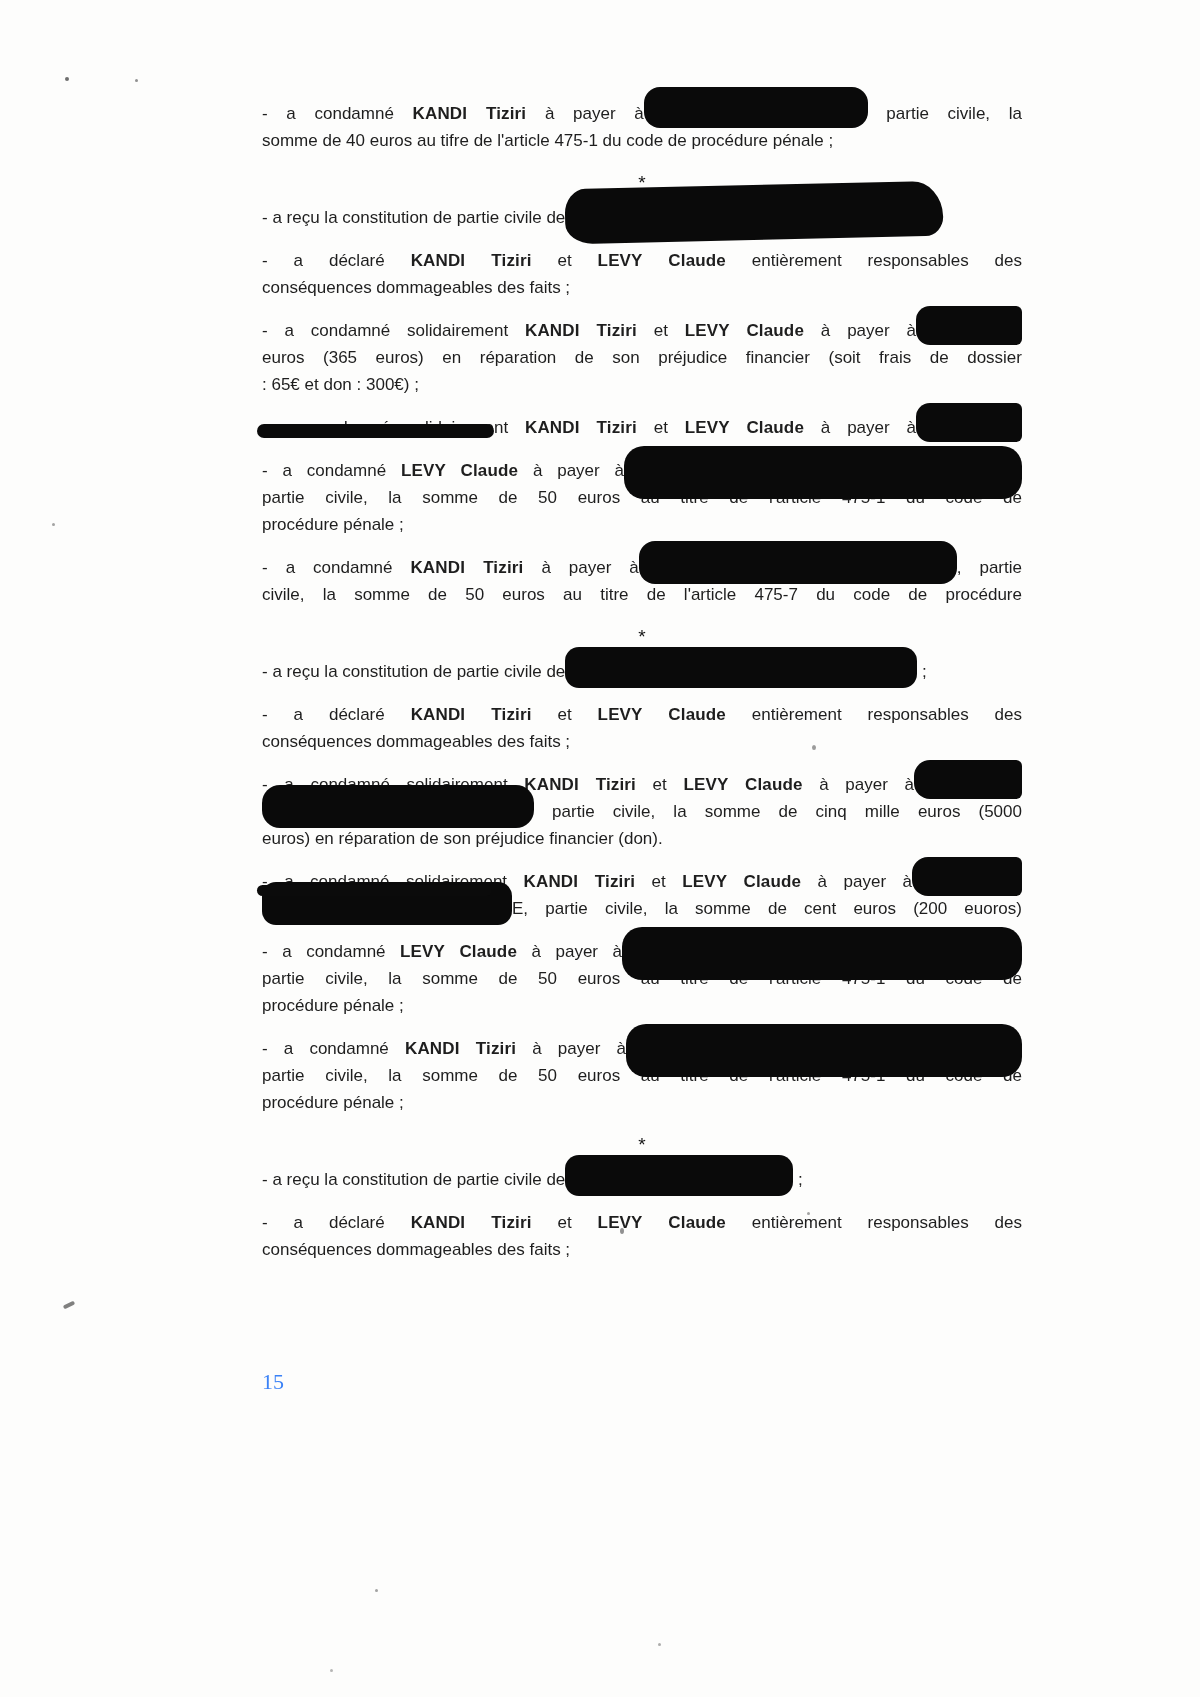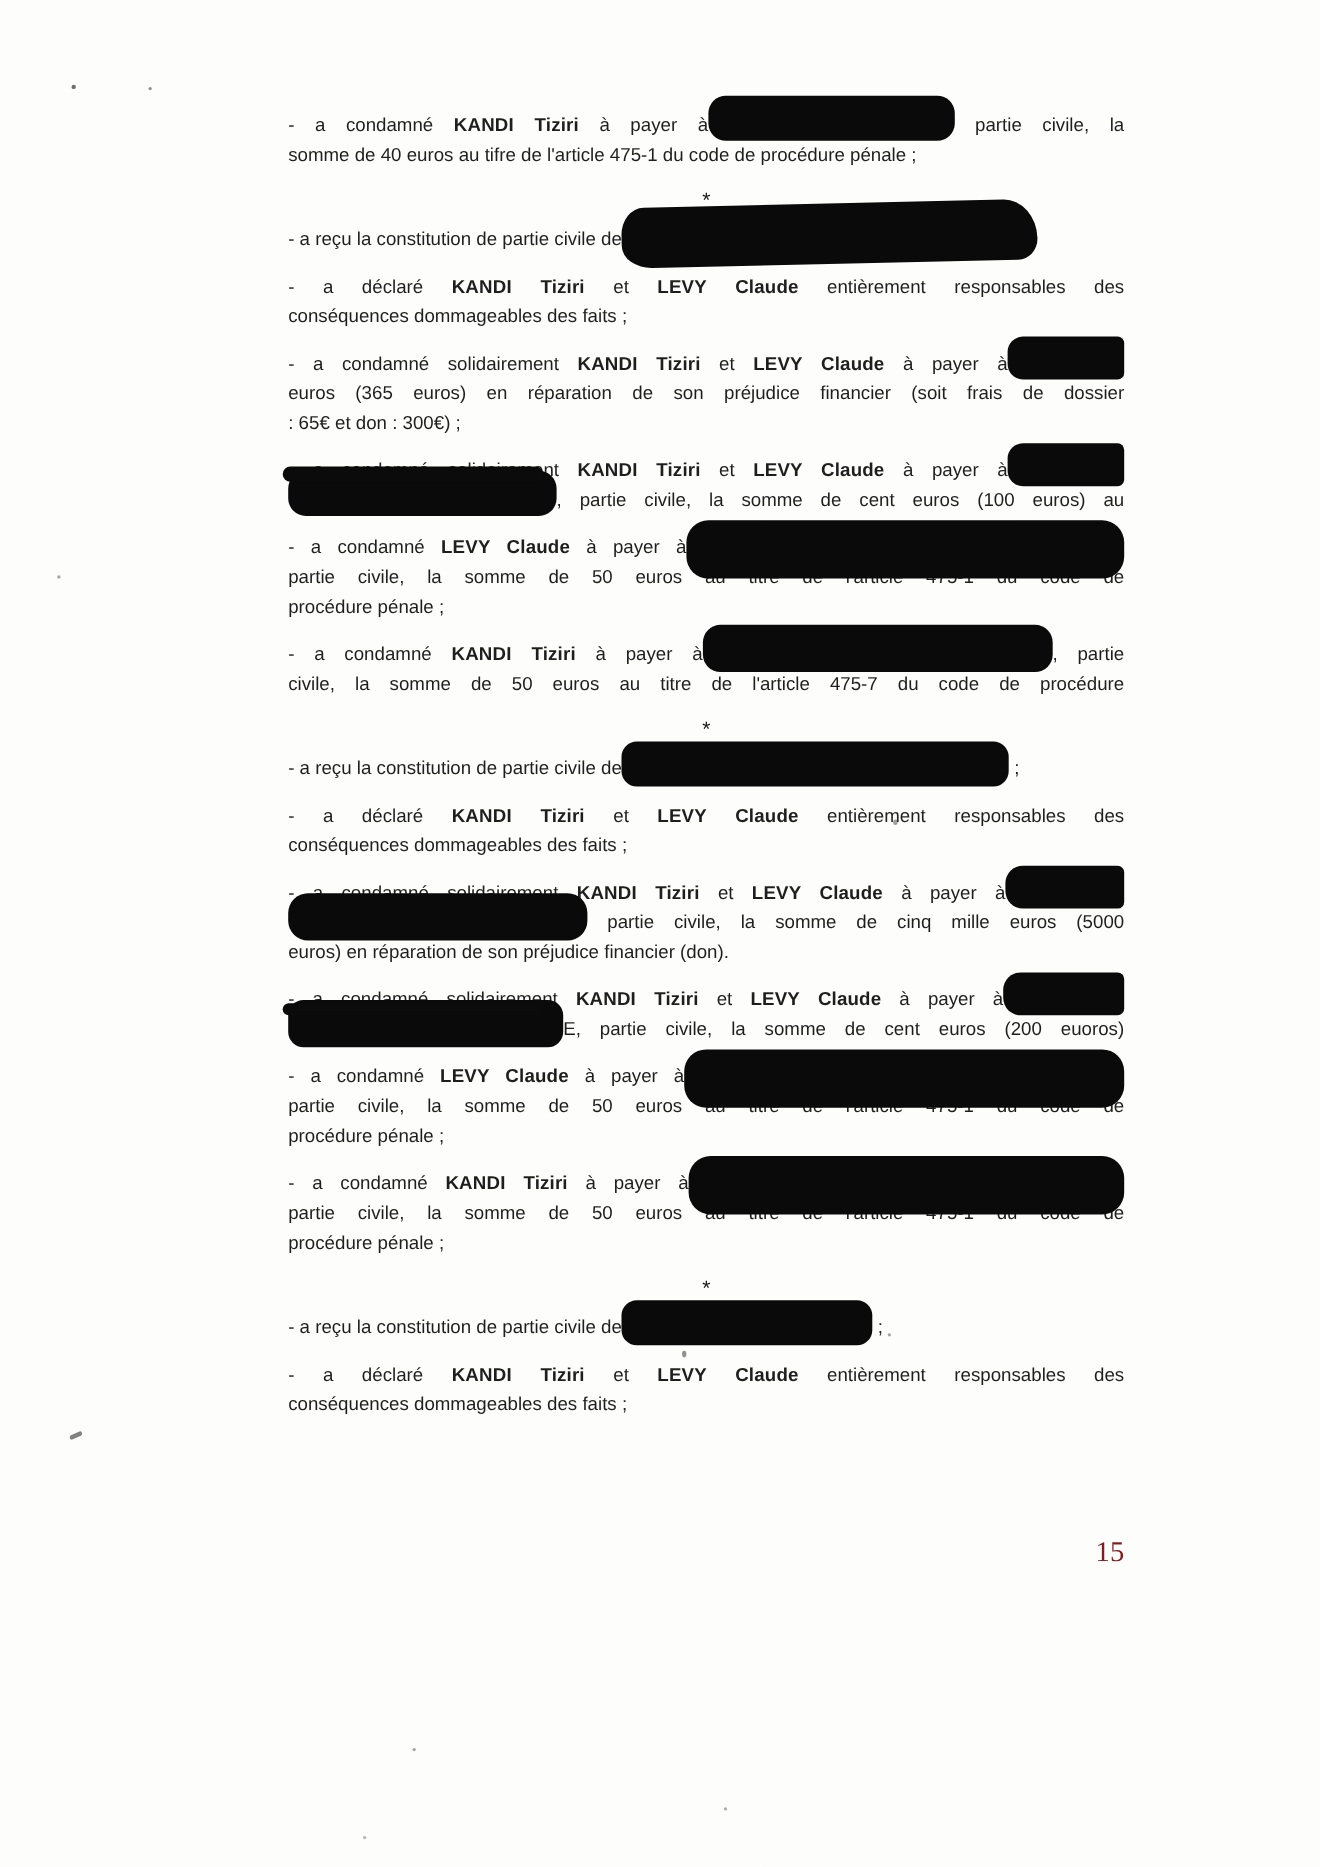--- a/index.html
+++ b/index.html
@@ -45,25 +45,25 @@
     z-index:2;
   }
   .star{
     text-align:center;
     font-size:19px;
     line-height:26px;
     margin:2px 0 8px 0;
     color:#141414;
   }
   .footer{
-    text-align:right;
+    text-align:left;
     margin-top:106px;
     font-family:"Liberation Serif", serif;
-    font-size:26px;
-    color:#7f1d1d;
+    font-size:22px;
+    color:#3b82f6;
   }
   .speck{position:absolute;background:#4a4a4a;border-radius:50%;}
   .speck.dash{border-radius:2px;transform:rotate(-25deg);}
 </style>
 </head>
 <body>
 
 <div class="page">
   <div class="content">
       <div class="para">
@@ -78,21 +78,20 @@
         <div class="line j"><span>- a déclaré </span><strong>KANDI Tiziri</strong><span> et </span><strong>LEVY Claude</strong><span> entièrement responsables des</span></div>
         <div class="line"><span>conséquences dommageables des faits ;</span></div>
       </div>
       <div class="para">
         <div class="line j"><span>- a condamné solidairement </span><strong>KANDI Tiziri</strong><span> et </span><strong>LEVY Claude</strong><span> à payer à</span><span class="redact" style="width: 106px;"><i class="ink" style="top: -18px; bottom: -8px; border-radius: 14px 6px 6px 14px;"></i></span></div>
         <div class="line j"><span>euros (365 euros) en réparation de son préjudice financier (soit frais de dossier</span></div>
         <div class="line"><span>: 65€ et don : 300€) ;</span></div>
       </div>
       <div class="para">
         <div class="line j"><span class="struck">- a condamné solidairem<i class="bar" style="height: 14px; bottom: -1px;"></i></span><span>ent </span><strong>KANDI Tiziri</strong><span> et </span><strong>LEVY Claude</strong><span> à payer à</span><span class="redact" style="width: 106px;"><i class="ink" style="top: -18px; bottom: -8px; border-radius: 14px 6px 6px 14px;"></i></span></div>
-        <div class="line j"><span class="redact" style="width: 244px;"><i class="ink" style="top: -20px; bottom: -8px; border-radius: 16px;"></i></span><span>, partie civile, la somme de cent euros (100 euros) au</span></div>
       </div>
       <div class="para">
         <div class="line j"><span>- a condamné </span><strong>LEVY Claude</strong><span> à payer à</span><span class="redact" style="width: 398px;"><i class="ink" style="top: -18px; bottom: -22px; border-radius: 20px;"></i></span></div>
         <div class="line j"><span>partie civile, la somme de 50 euros au titre de l'article 475-1 du code de</span></div>
         <div class="line"><span>procédure pénale ;</span></div>
       </div>
       <div class="para">
         <div class="line j"><span>- a condamné </span><strong>KANDI Tiziri</strong><span> à payer à</span><span class="redact" style="width: 318px;"><i class="ink" style="top: -20px; bottom: -10px; border-radius: 16px;"></i></span><span>, partie</span></div>
         <div class="line j"><span>civile, la somme de 50 euros au titre de l'article 475-7 du code de procédure</span></div>
       </div>

